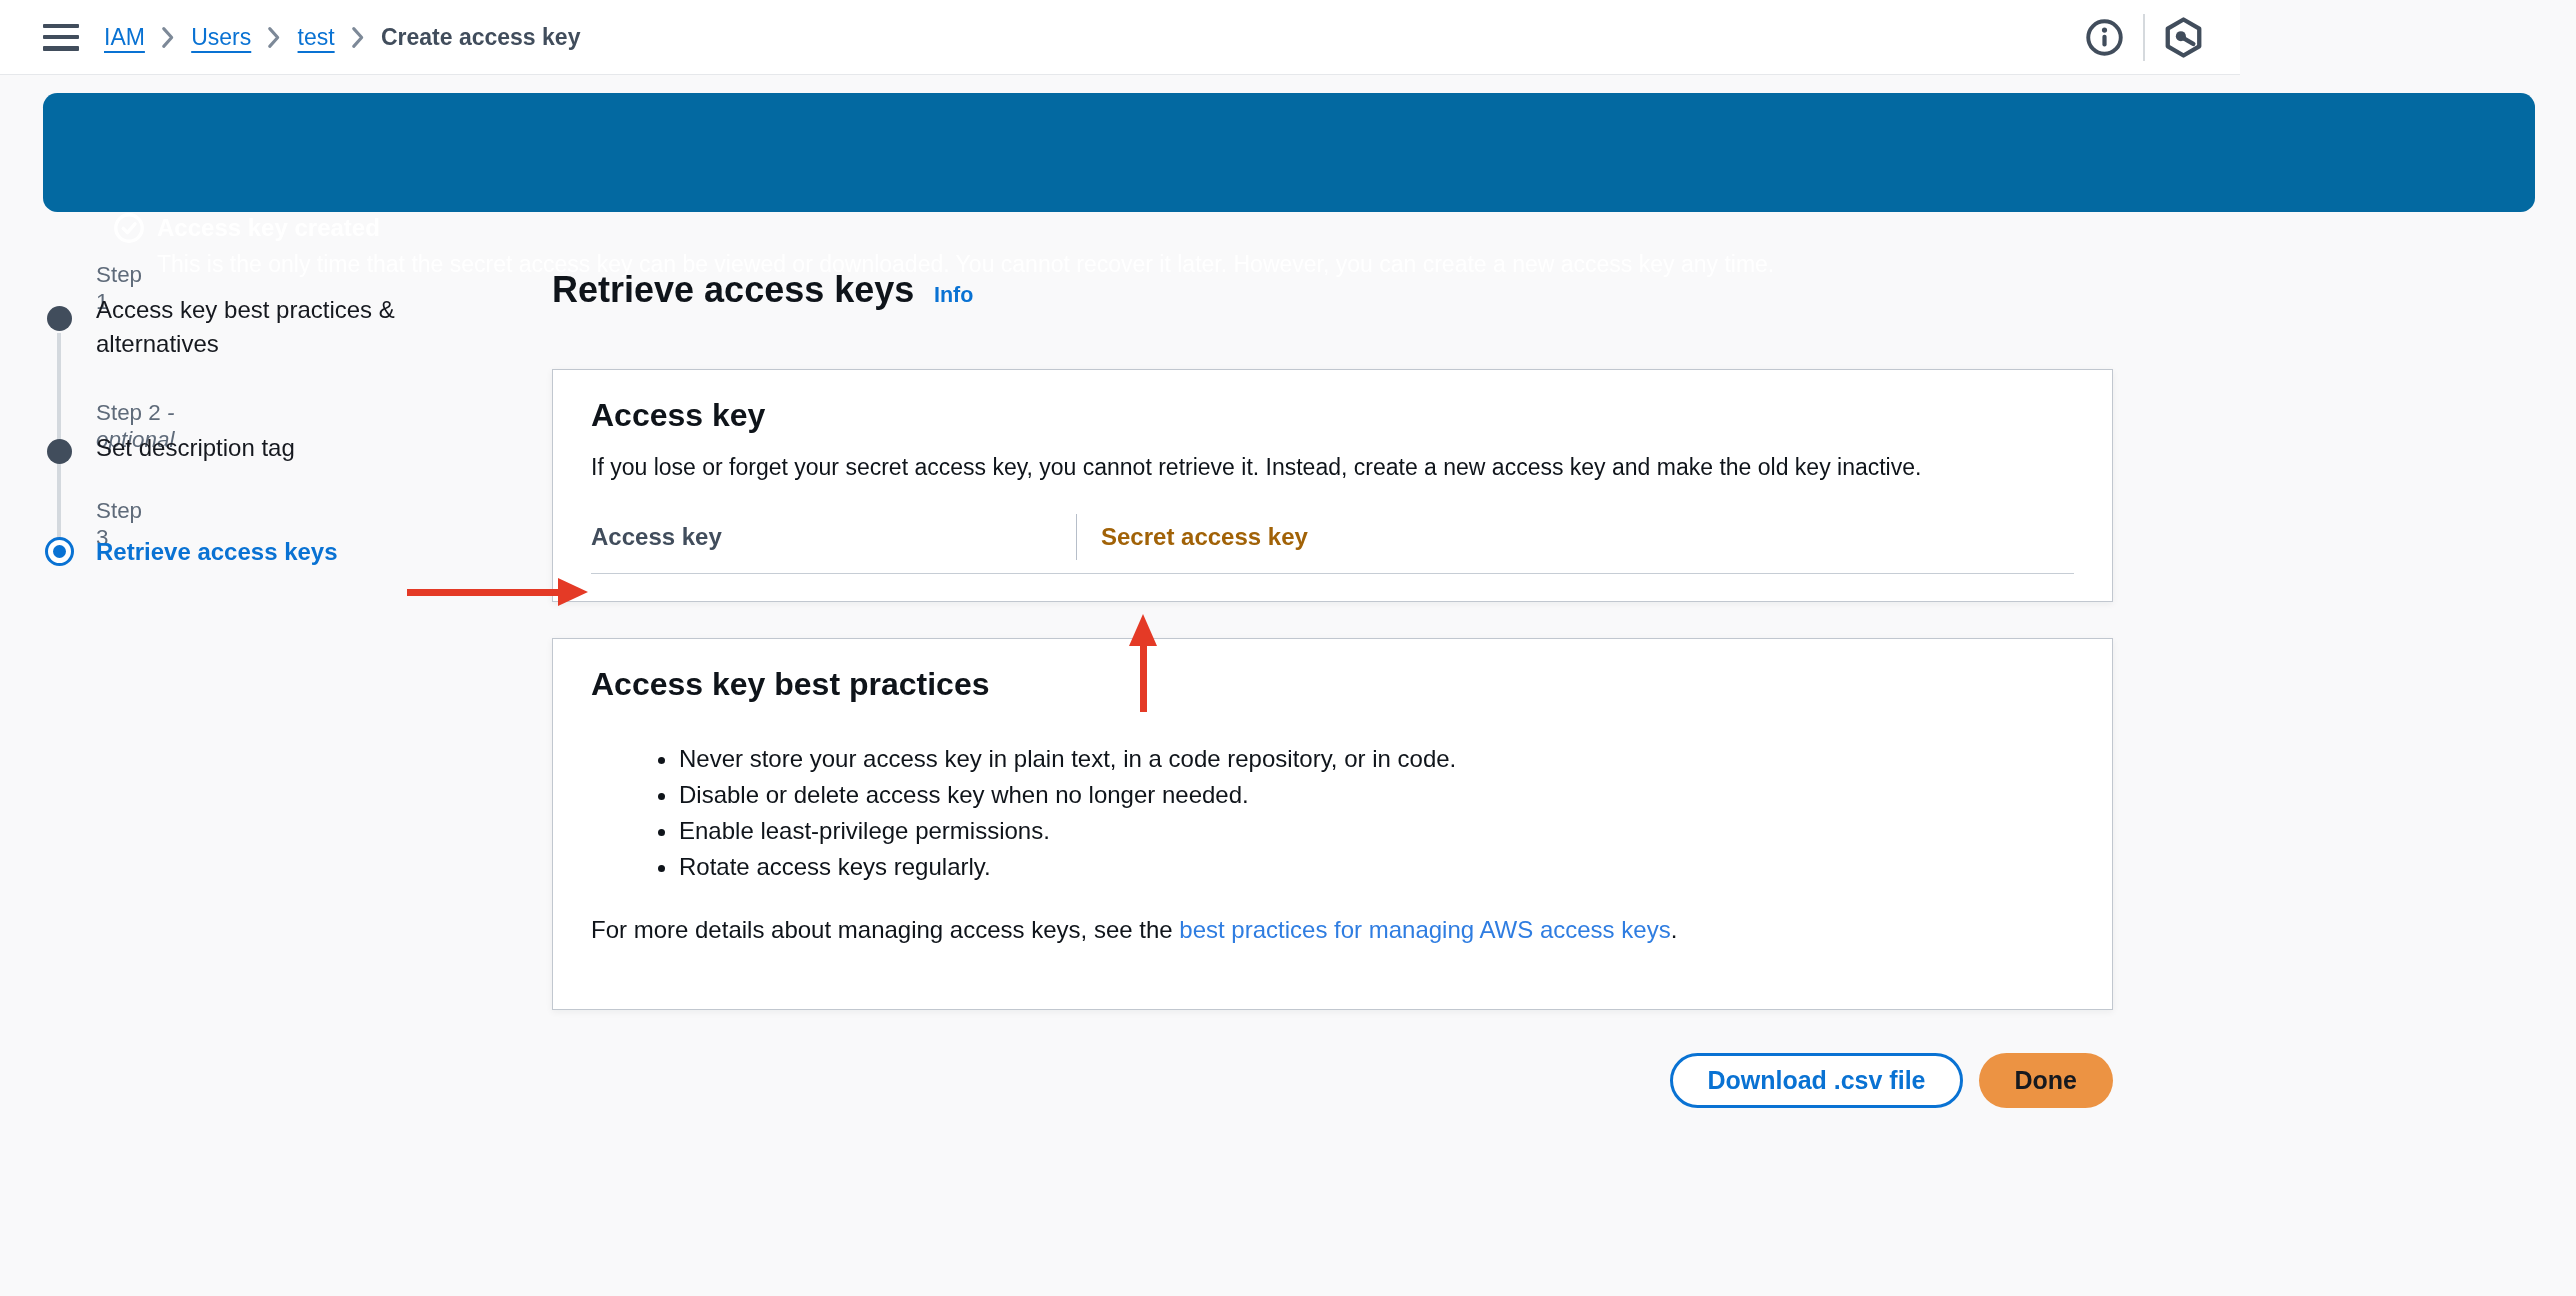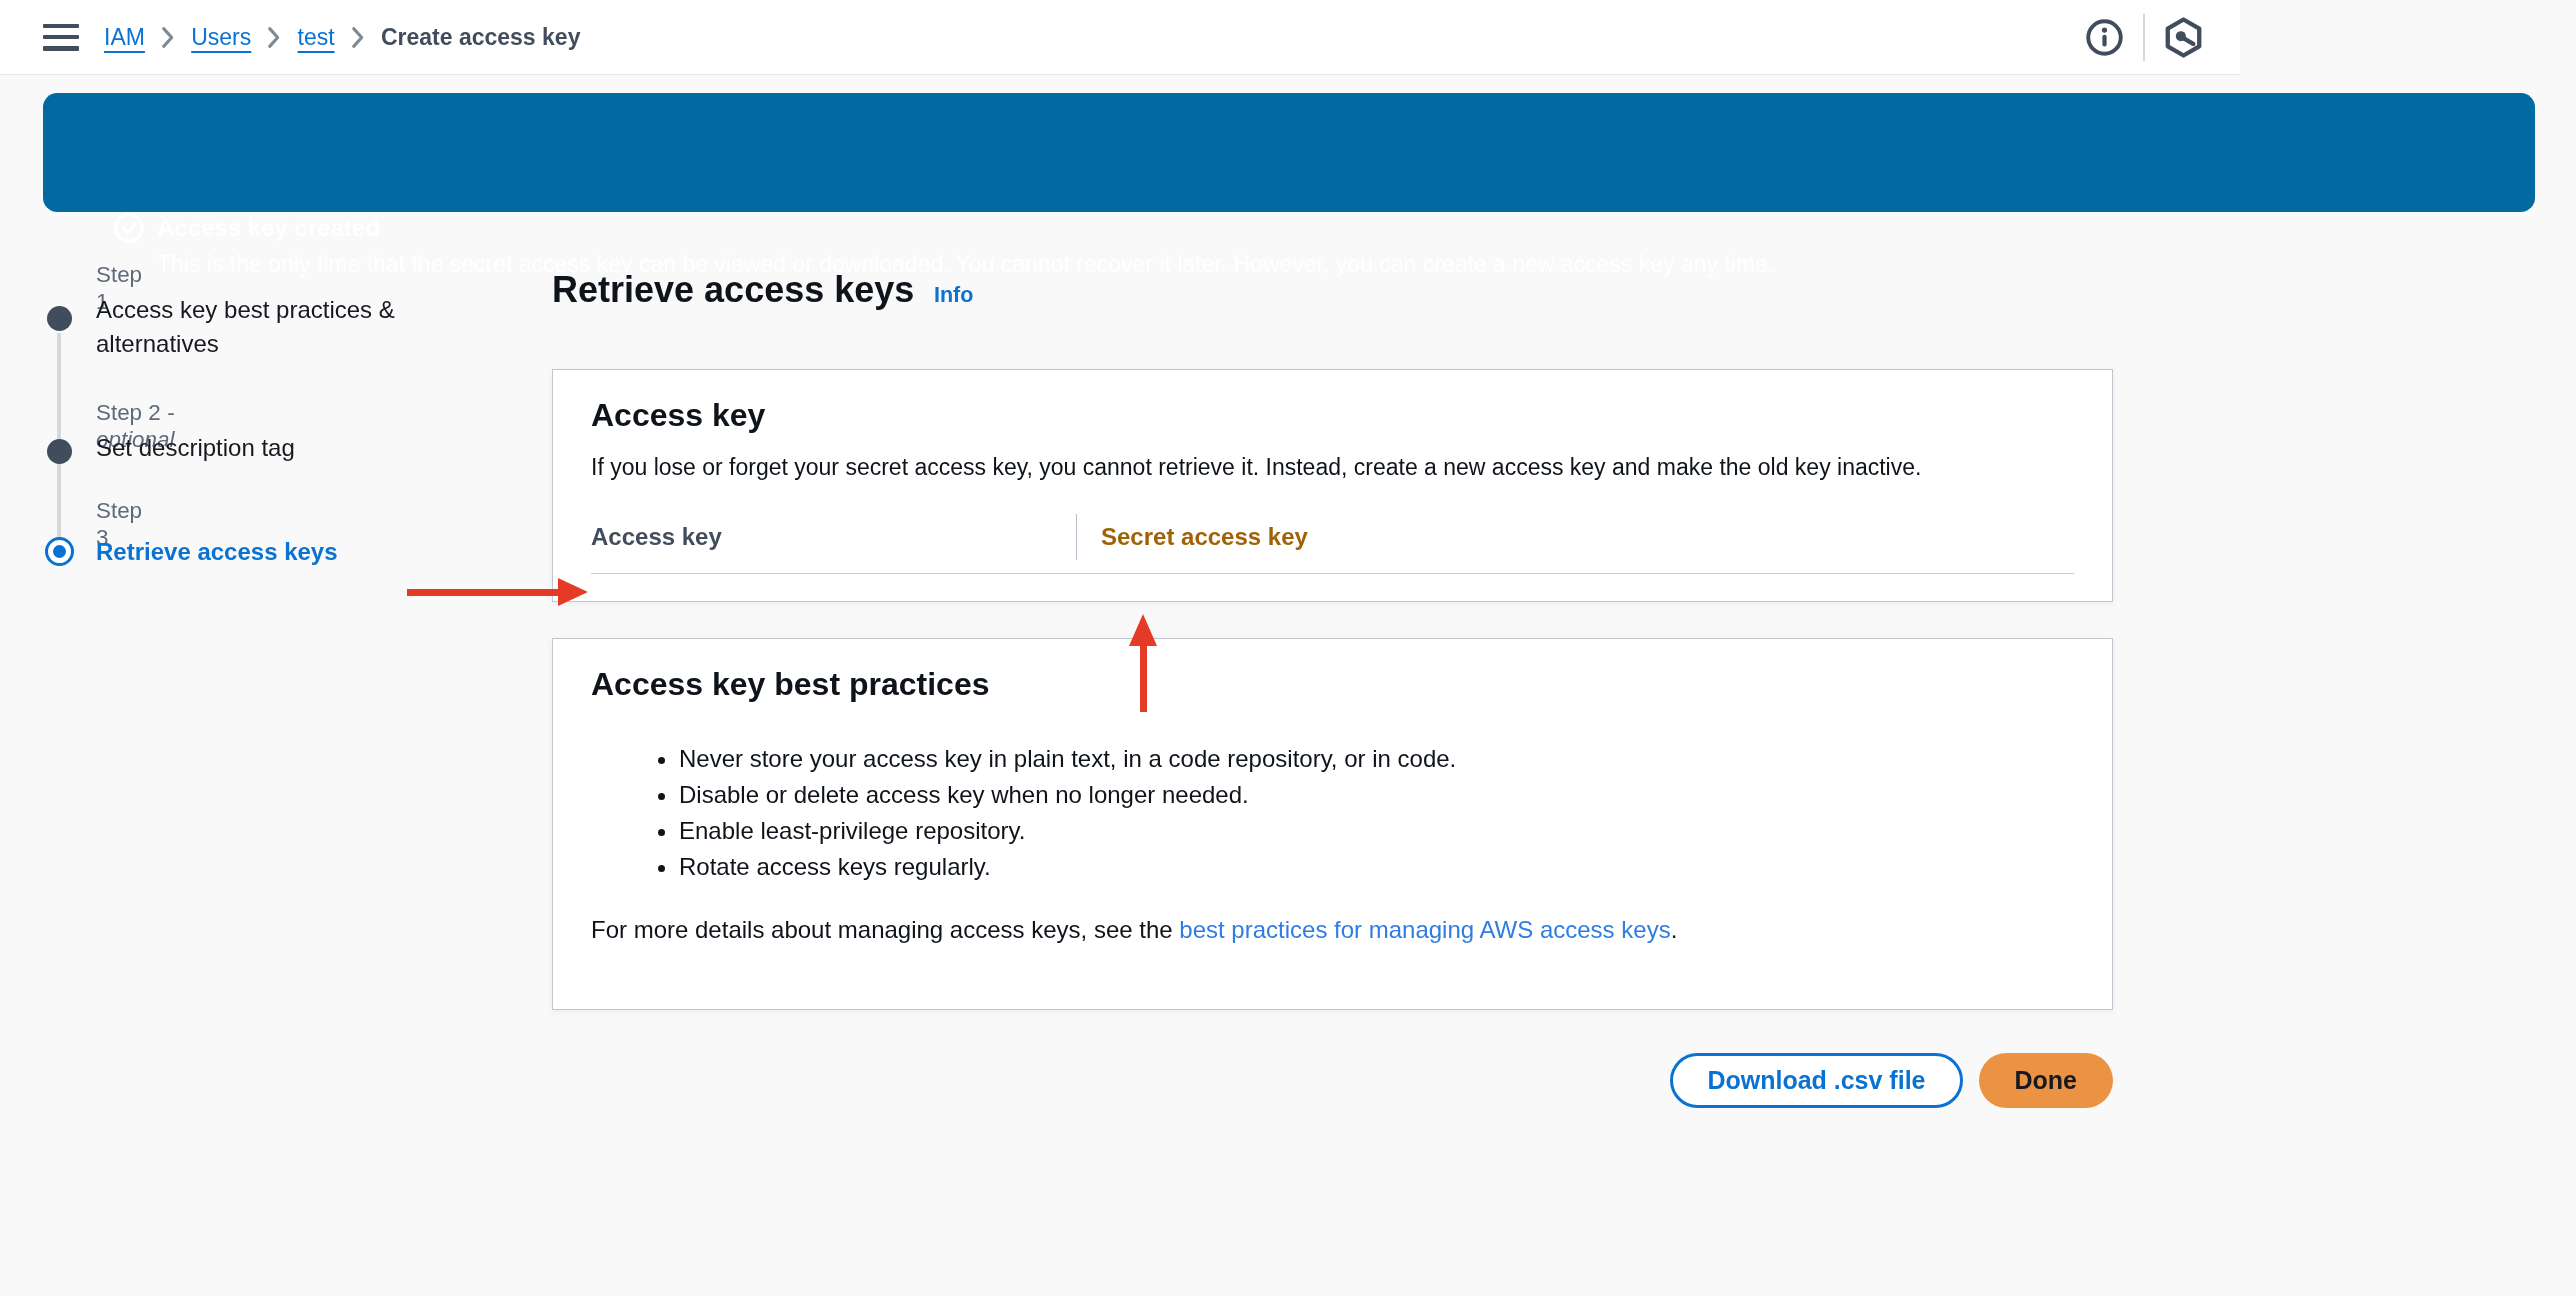--- a/index.html
+++ b/index.html
@@ -184,21 +184,21 @@
     </div>
     <hr class="key-rule">
 
   </div>
 
   <div class="card card-2">
     <h2>Access key best practices</h2>
     <ul class="bullets">
       <li>Never store your access key in plain text, in a code repository, or in code.</li>
       <li>Disable or delete access key when no longer needed.</li>
-      <li>Enable least-privilege repository.</li>
+      <li>Enable least-privilege permissions.</li>
       <li>Rotate access keys regularly.</li>
     </ul>
     <div class="bp-footer">
       <span>For more details about managing access keys, see the </span><span class="text-link">best practices for managing AWS access keys</span><span>.</span>
     </div>
   </div>
 
   <div class="btn-row">
     <button class="btn btn-secondary">Download .csv file</button>
     <button class="btn btn-primary">Done</button>

